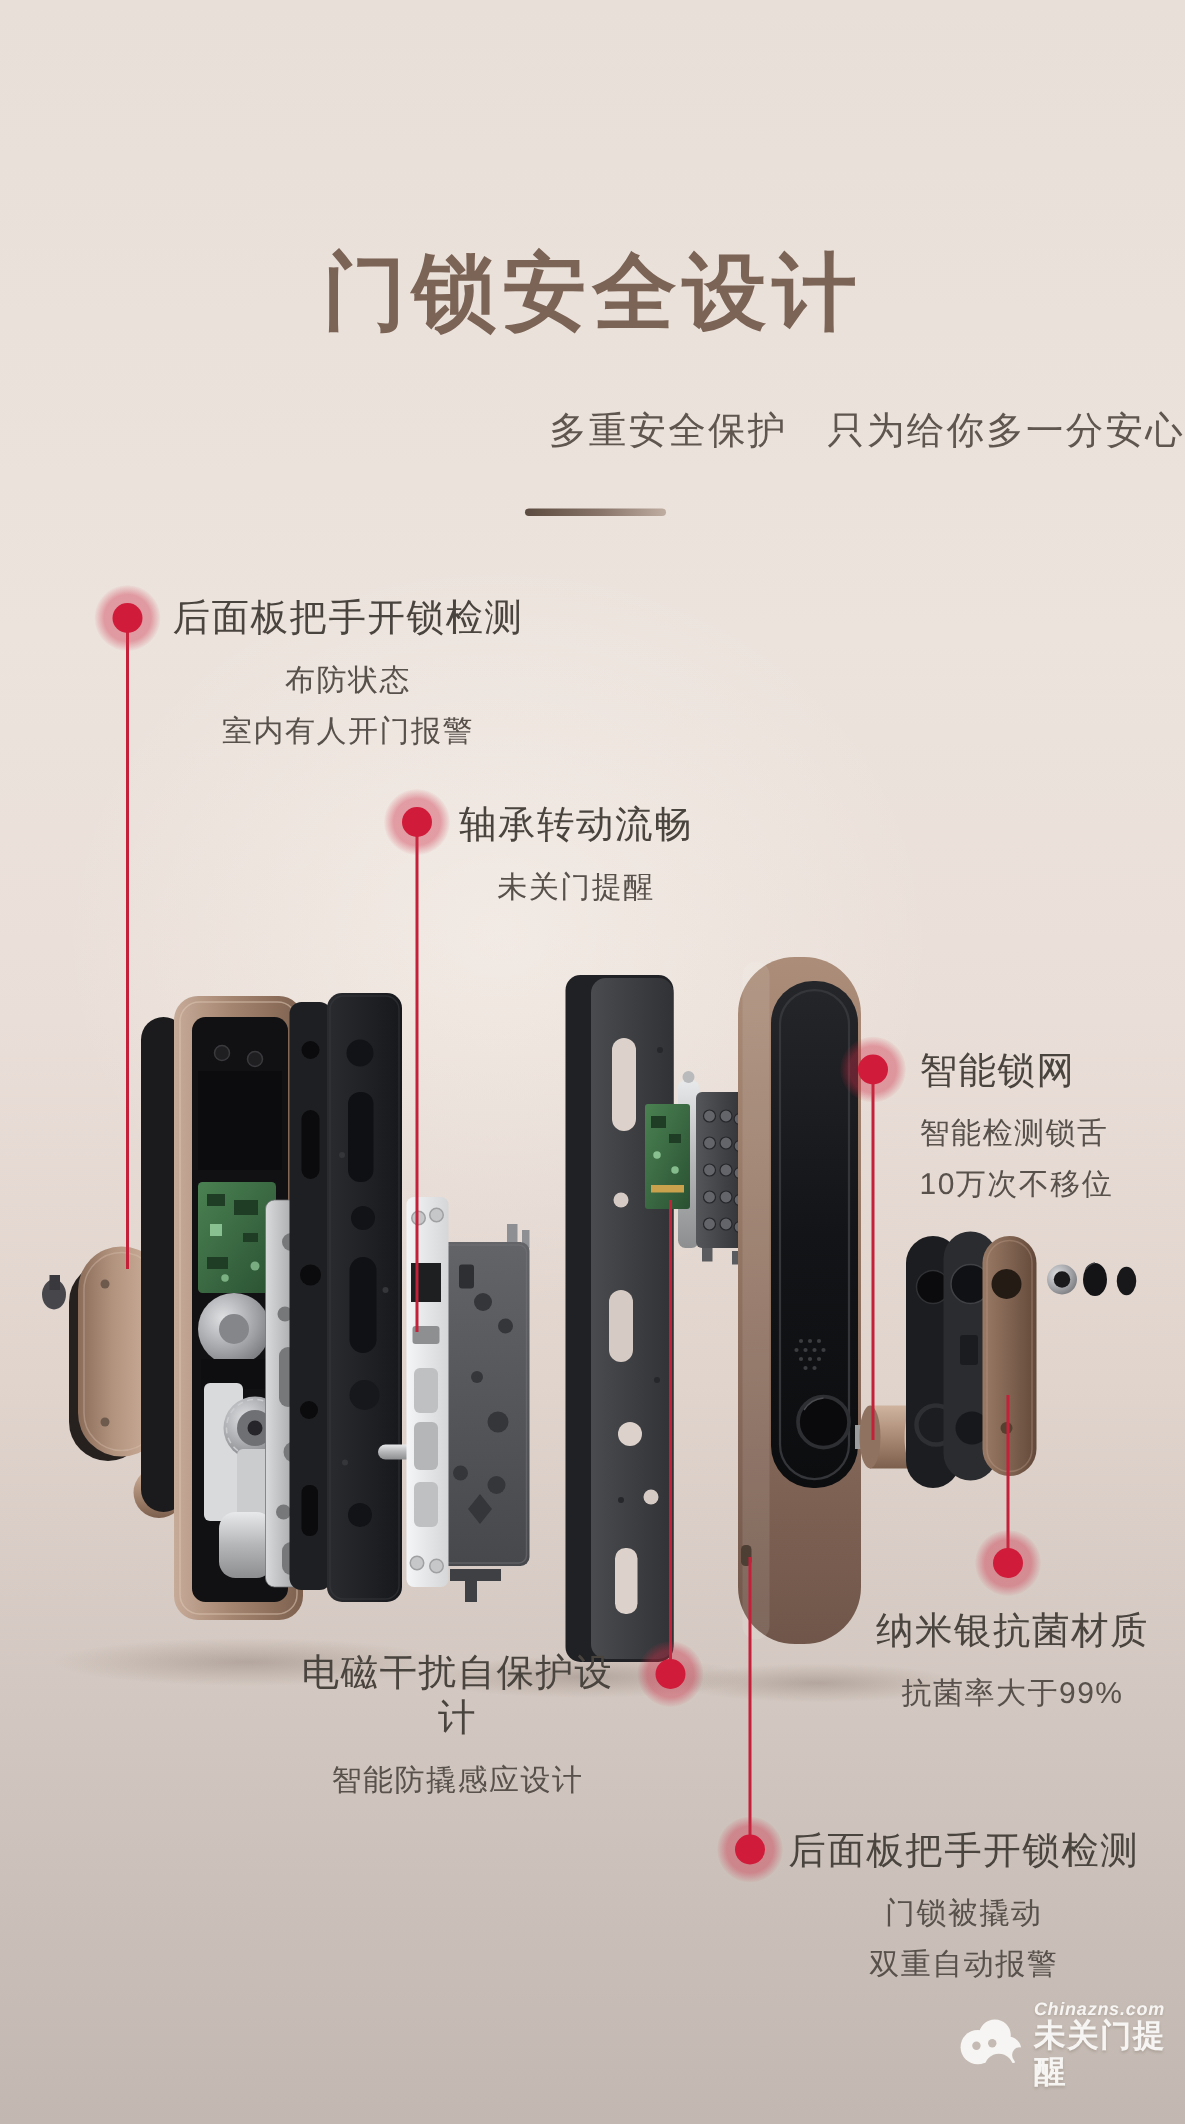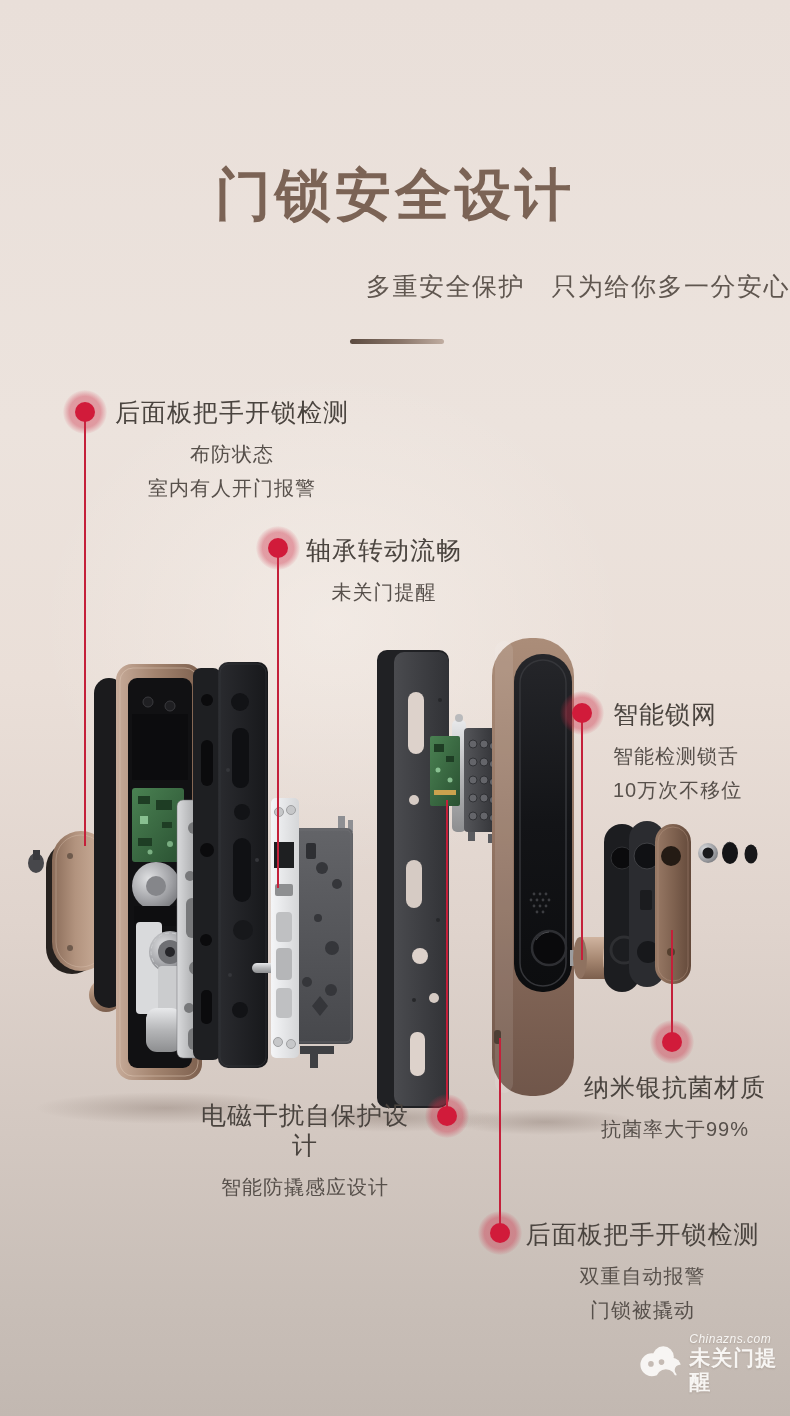--- a/index.html
+++ b/index.html
@@ -23,21 +23,21 @@
   .c-center{text-align:center;}
   .c-left{text-align:left;}
   .lead-line{position:absolute;width:2px;background:#c4203a;}
   .marker{position:absolute;width:44px;height:44px;}
   .marker .halo{position:absolute;left:0;top:0;width:44px;height:44px;border-radius:50%;
     background:radial-gradient(circle,rgba(206,44,70,0.40) 0 50%,rgba(206,44,70,0.22) 60%,rgba(206,44,70,0) 72%);}
   .marker .core{position:absolute;left:12px;top:12px;width:20px;height:20px;border-radius:50%;background:#d11b3a;}
   .lock-svg{position:absolute;left:0;top:620px;width:790px;height:530px;}
   .watermark{position:absolute;left:636px;top:1334px;width:150px;height:58px;display:flex;align-items:center;opacity:0.9;}
   .wm-text{margin-left:4px;color:#fdfcfa;text-shadow:0 1px 2px rgba(120,105,95,0.35);}
-  .wm-site{font-size:12px;font-style:italic;font-weight:normal;letter-spacing:0.5px;line-height:13px;}
+  .wm-site{font-size:12px;font-style:italic;font-weight:bold;letter-spacing:0.5px;line-height:13px;}
   .wm-name{font-size:21px;font-weight:bold;letter-spacing:1px;line-height:24px;}
 </style>
 </head>
 <body>
 
 <div class="stage">
   <div class="bg-glow"></div>
 
   <svg class="lock-svg" viewBox="0 620 790 530">
     <defs>
@@ -399,22 +399,22 @@
     <div class="sub">智能防撬感应设计</div>
   </div>
 
   <div class="callout c-center" style="left:580px;top:1072px;width:190px;text-align:center;">
     <div class="head">纳米银抗菌材质</div>
     <div class="sub">抗菌率大于99%</div>
   </div>
 
   <div class="callout c-center" style="left:525px;top:1219px;width:235px;">
     <div class="head">后面板把手开锁检测</div>
+    <div class="sub">门锁被撬动</div>
     <div class="sub">双重自动报警</div>
-    <div class="sub">门锁被撬动</div>
   </div>
 
   <div class="watermark">
     <svg width="56" height="50" viewBox="0 0 56 50">
       <defs>
         <mask id="cloudMask">
           <g fill="#fff">
             <circle cx="18" cy="27" r="13"></circle>
             <circle cx="31" cy="18" r="12"></circle>
             <circle cx="41" cy="29" r="10"></circle>

